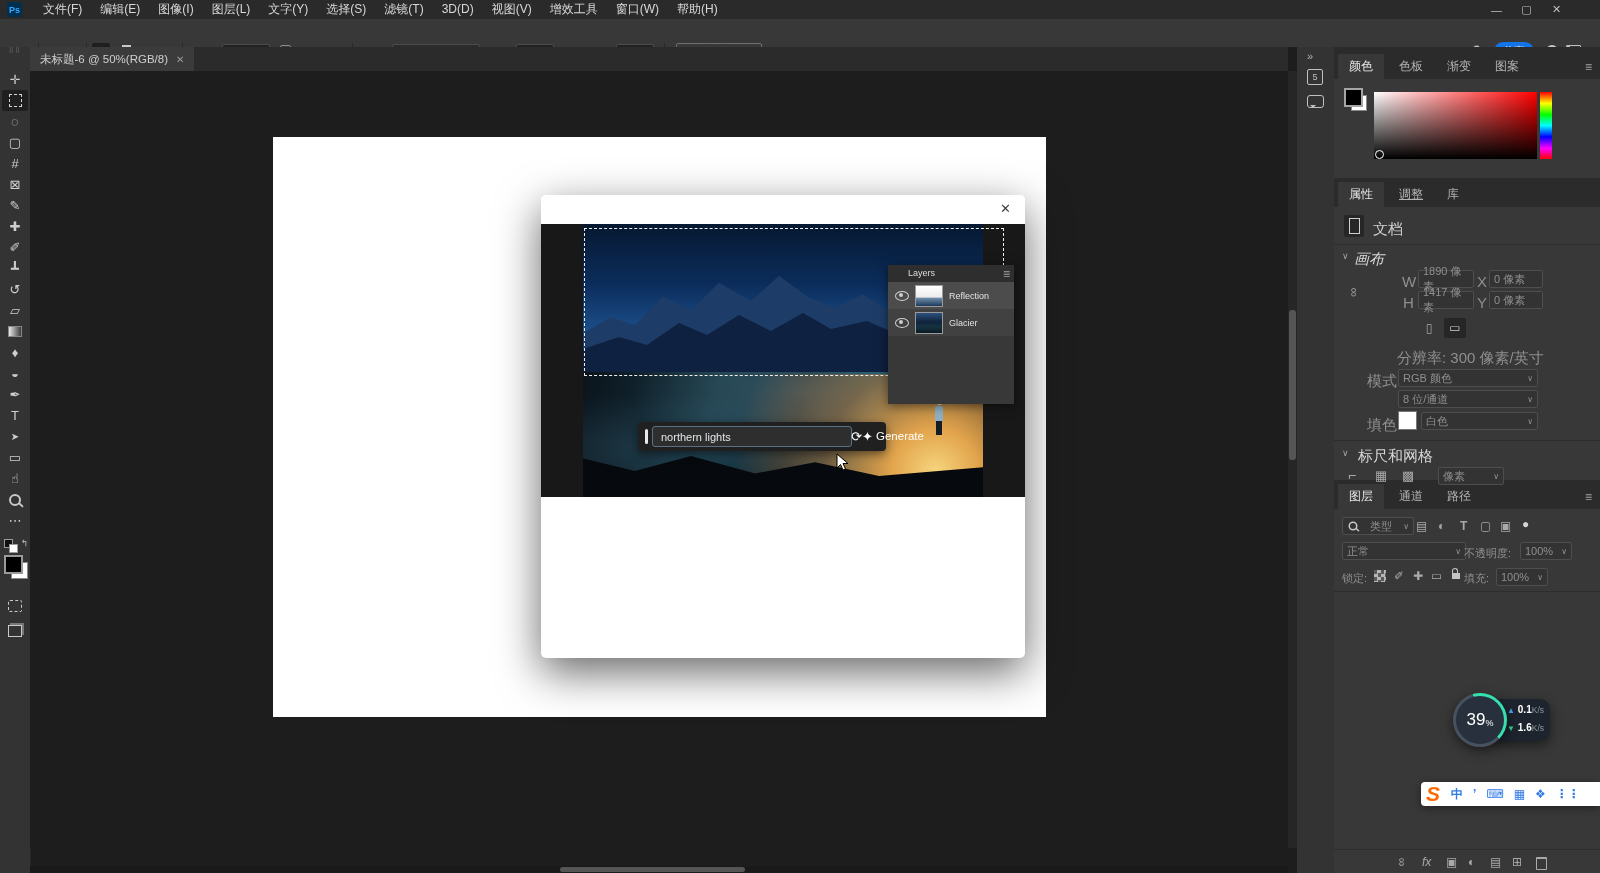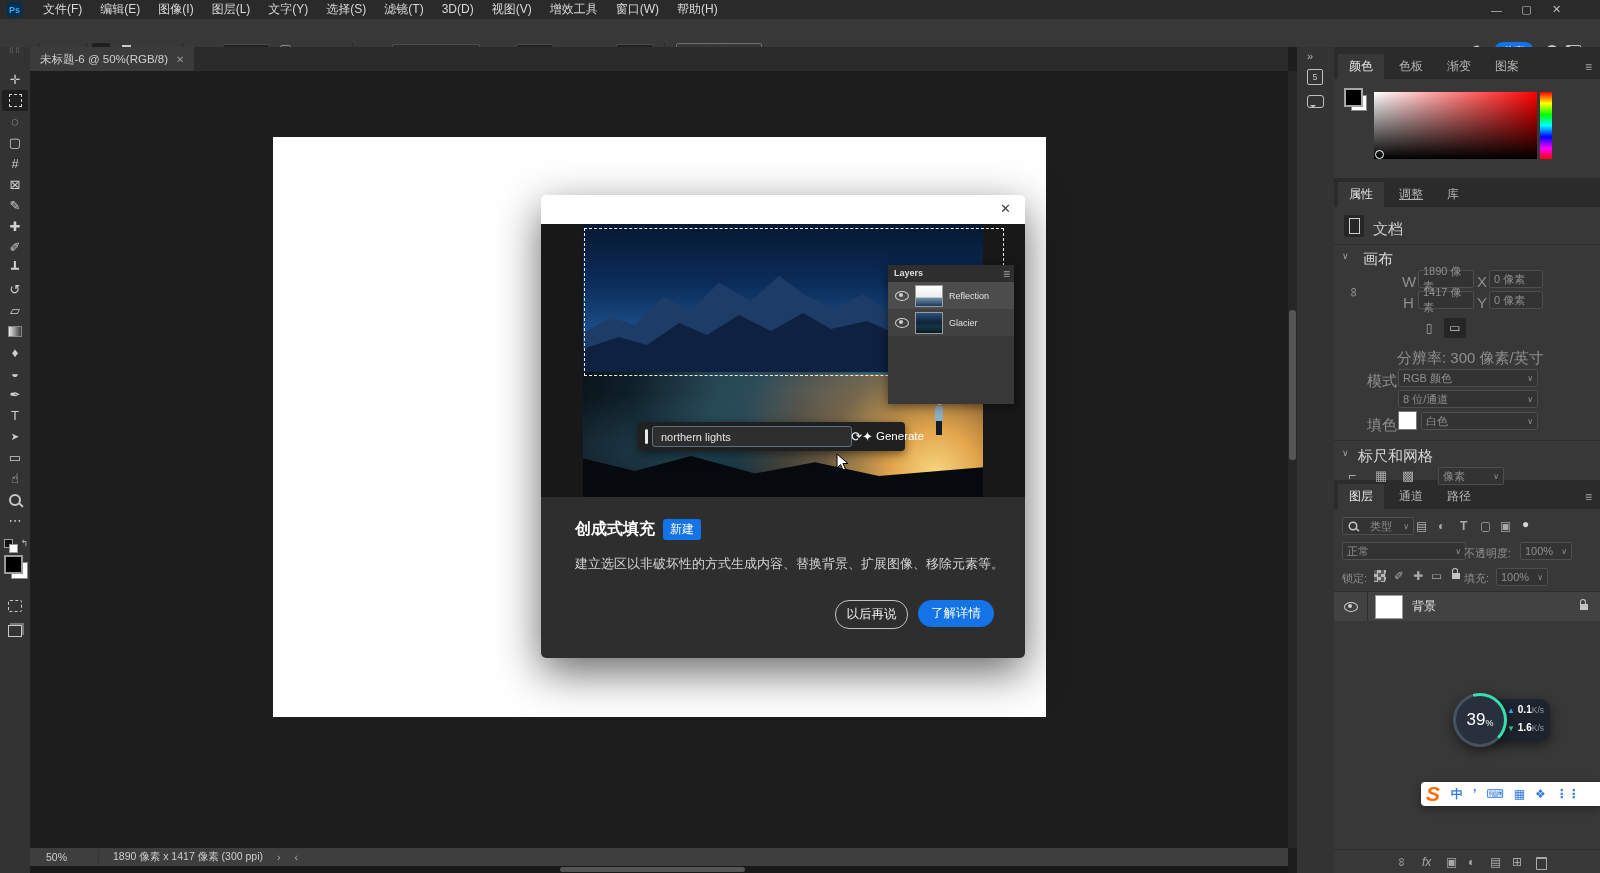--- a/index.html
+++ b/index.html
@@ -57,21 +57,21 @@
     background:radial-gradient(circle at 88% 80%,#f6d67e 0%,#e2a44c 12%,rgba(190,110,40,.5) 30%,transparent 55%);}
   .rocks{position:absolute;left:0;bottom:0;width:100%;height:62px;background:#06090d;
     clip-path:polygon(0 100%,0 38%,13% 58%,27% 34%,43% 62%,58% 44%,74% 66%,100% 52%,100% 100%);}
   .marquee{position:absolute;border:1px dashed #efefef;}
   .minlayers{position:absolute;left:347px;top:41px;width:126px;height:139px;background:#383838;box-shadow:0 2px 10px rgba(0,0,0,.5);font-size:9px;}
   .ml-tab{position:absolute;left:0;top:0;width:100%;height:17px;background:#2e2e2e;}
   .ml-row{position:absolute;left:0;width:100%;height:27px;display:flex;align-items:center;gap:6px;color:#e2e2e2;}
   .eye{display:inline-block;width:12px;height:8px;border:1px solid #cfcfcf;border-radius:50%;position:relative;flex:none;}
   .eye::after{content:"";position:absolute;width:4px;height:4px;border-radius:50%;background:#cfcfcf;left:3px;top:1px;}
   .mlthumb{width:26px;height:20px;border:1px solid #9a9a9a;flex:none;}
-  .genbar{position:absolute;left:97px;top:198px;width:267px;height:29px;background:#202020;border-radius:4px;box-shadow:0 3px 10px rgba(0,0,0,.5);}
+  .genbar{position:absolute;left:97px;top:198px;width:248px;height:29px;background:#202020;border-radius:4px;box-shadow:0 3px 10px rgba(0,0,0,.5);}
   .genin{position:absolute;left:14px;top:4px;width:190px;height:19px;background:#2e2e2e;border:1px solid #5b7085;border-radius:3px;color:#e2e6e9;font-size:11px;padding:0 0 0 8px;outline:none;font-family:inherit;}
   .dlg-body{position:absolute;left:0;top:302px;width:100%;height:161px;background:#2e2e2e;}
   .badge{background:#1473e6;color:#fff;border-radius:3px;font-size:12px;padding:2px 7px;}
   .pill{border-radius:14px;font-size:12.5px;display:flex;align-items:center;justify-content:center;position:absolute;height:27px;}
   
   .dockstrip{left:1297px;top:47px;width:37px;height:826px;background:#333;border-right:1px solid #262626;}
   .panels{left:1334px;top:47px;width:266px;height:826px;background:#2b2b2b;}
   .ptab{position:absolute;height:25px;display:flex;align-items:center;padding:0 11px;font-size:12px;color:#b3b3b3;}
   .ptab.on{background:#383838;color:#e6e6e6;}
   .pcontent{position:absolute;left:0;width:266px;background:#383838;}
@@ -255,26 +255,20 @@
       <span>未标题-6 @ 50%(RGB/8)</span>
       <span style="color:#9a9a9a;font-size:10px;">✕</span>
     </div>
   </div>
   <div class="abs canvas">
     <div class="whitedoc"></div>
   </div>
   <div class="abs vscroll">
       <div class="thumbbar" style="left:1px;top:239px;width:7px;height:150px;"></div>
     </div>
-  <div class="abs statusbar">
-    <span style="margin-left:16px;width:52px;">50%</span>
-    <span style="border-left:1px solid #333;padding-left:14px;">1890 像素 x 1417 像素 (300 ppi)</span>
-    <span style="margin-left:14px;color:#a9a9a9;">›</span>
-    <span style="margin-left:14px;color:#a9a9a9;">‹</span>
-  </div>
   <div class="abs hscroll">
       <div class="thumbbar" style="left:530px;top:1px;width:185px;height:5px;"></div>
     </div>
 
   <div class="abs dialog">
     <div class="dlg-head">
       <span style="position:absolute;right:14px;top:6px;color:#3f3f3f;font-size:13px;">✕</span>
     </div>
     <div class="dlg-media">
       <div class="photo">
@@ -284,21 +278,21 @@
         <div class="icesheen"></div>
         <div class="glow"></div>
         <div class="rocks"></div>
         <div style="position:absolute;left:354px;top:176px;width:5px;height:5px;border-radius:50%;background:#dfe6ec;"></div>
         <div style="position:absolute;left:352px;top:182px;width:8px;height:16px;background:#8fb0c4;border-radius:2px;"></div>
         <div style="position:absolute;left:353px;top:197px;width:6px;height:14px;background:#141c26;"></div>
       </div>
       <div class="marquee" style="left:43px;top:4px;width:418px;height:146px;"></div>
       <div class="minlayers">
         <div class="ml-tab">
-          <span style="position:absolute;left:6px;top:3px;color:#dcdcdc;font-weight:bold;">Layers</span>
+          <span style="position:absolute;left:20px;top:3px;color:#dcdcdc;">Layers</span>
           <span class="menuburger" style="position:absolute;right:4px;top:2px;">≡</span>
         </div>
         <div class="ml-row" style="top:17px;background:#4c4c4c;">
           <span class="eye" style="margin-left:7px;"></span>
           <span class="mlthumb" style="background:linear-gradient(180deg,#fff 0%,#ececec 55%,#6c8aa5 62%,#1d3a5c 100%);"></span>
           <span>Reflection</span>
         </div>
         <div class="ml-row" style="top:44px;background:#414141;">
           <span class="eye" style="margin-left:7px;"></span>
           <span class="mlthumb" style="background:linear-gradient(180deg,#2b517e 0%,#10233c 45%,#14333f 70%,#0a1a24 100%);"></span>
@@ -307,27 +301,20 @@
       </div>
       <div class="genbar">
         <span style="position:absolute;left:7px;top:7px;width:3px;height:15px;background:#e9e9e9;border-radius:2px;"></span>
         <input class="genin" value="northern lights" style="">
         <span style="position:absolute;left:213px;top:7px;color:#fff;font-size:13px;">⟳✦</span>
         <span style="position:absolute;left:238px;top:8px;color:#fff;font-size:11.5px;">Generate</span>
       </div>
       <svg class="abs cursor" style="left:295px;top:229px;" width="13" height="19" viewBox="0 0 13 19">
         <polygon points="1,1 1,15 4.5,11.5 7,17 9.5,16 7,10.5 12,10.5" fill="#fff" stroke="#000" stroke-width="1"></polygon>
       </svg>
-    </div>
-    <div class="dlg-body">
-      <span style="position:absolute;left:34px;top:22px;font-size:16px;font-weight:bold;color:#fff;">创成式填充</span>
-      <span class="badge" style="position:absolute;left:122px;top:22px;">新建</span>
-      <span style="position:absolute;left:34px;top:58px;font-size:13px;color:#d4d4d4;">建立选区以非破坏性的方式生成内容、替换背景、扩展图像、移除元素等。</span>
-      <div class="pill" style="left:294px;top:103px;width:71px;border:1px solid #c2c2c2;color:#f0f0f0;">以后再说</div>
-      <div class="pill" style="left:377px;top:103px;width:76px;background:#1473e6;color:#fff;">了解详情</div>
     </div>
   </div>
 
   <div class="abs dockstrip">
     <span style="position:absolute;left:10px;top:3px;color:#b5b5b5;font-size:11px;">»</span>
     <span style="position:absolute;left:10px;top:22px;width:14px;height:14px;border:1.5px solid #c0c0c0;border-radius:2px;color:#c0c0c0;font-size:9px;text-align:center;line-height:14px;">5</span>
     <span class="bubble" style="position:absolute;left:10px;top:48px;"></span>
   </div>
 
   <div class="abs panels">
@@ -347,21 +334,21 @@
 
     <div class="ptab on" style="left:4px;top:135px;">属性</div>
     <div class="ptab" style="left:54px;top:135px;text-decoration:underline;">调整</div>
     <div class="ptab" style="left:102px;top:135px;">库</div>
     <div class="pcontent" style="top:160px;height:273px;">
       <span style="position:absolute;left:10px;top:8px;width:20px;height:22px;background:#262626;border-radius:2px;"></span>
       <span style="position:absolute;left:15px;top:11px;width:9px;height:14px;border:1.5px solid #cfcfcf;"></span>
       <span class="plabel" style="left:39px;top:13px;color:#cfcfcf;">文档</span>
       <div style="position:absolute;left:0;top:37px;width:100%;height:1px;background:#2d2d2d;"></div>
       <span class="abs" style="left:8px;top:44px;font-size:9px;color:#a5a5a5;">∨</span>
-      <span class="plabel" style="left:29px;top:43px;color:#d8d8d8;">画布</span>
+      <span class="plabel" style="left:20px;top:43px;color:#d8d8d8;font-style:italic;">画布</span>
       <span class="abs" style="left:16px;top:78px;color:#9a9a9a;transform:rotate(90deg);font-size:13px;">∞</span>
       <span class="plabel gray" style="left:68px;top:66px;">W</span>
       <div class="pfield" style="left:84px;top:63px;width:46px;">1890 像素</div>
       <span class="plabel gray" style="left:143px;top:66px;">X</span>
       <div class="pfield" style="left:155px;top:63px;width:44px;">0 像素</div>
       <span class="plabel gray" style="left:69px;top:87px;">H</span>
       <div class="pfield" style="left:84px;top:84px;width:46px;">1417 像素</div>
       <span class="plabel gray" style="left:143px;top:87px;">Y</span>
       <div class="pfield" style="left:155px;top:84px;width:44px;">0 像素</div>
       <span class="abs" style="left:85px;top:111px;width:20px;height:20px;text-align:center;line-height:20px;color:#a5a5a5;">▯</span>
@@ -424,27 +411,20 @@
       <span class="ic" style="left:60px;top:60px;">✐</span>
       <span class="ic" style="left:79px;top:60px;">✚</span>
       <span class="ic" style="left:97px;top:60px;">▭</span>
       <span class="lockicon" style="position:absolute;left:118px;top:64px;"></span>
       <span class="plabel gray" style="left:130px;top:62px;font-size:11px;">填充:</span>
       <div class="pfield" style="left:162px;top:59px;width:42px;justify-content:space-between;">
           <span>100%</span>
           <span style="font-size:8px;">∨</span>
         </div>
       <div style="position:absolute;left:0;top:82px;width:100%;height:1px;background:#2d2d2d;"></div>
-      <div style="position:absolute;left:0;top:83px;width:100%;height:29px;background:#424242;display:flex;align-items:center;">
-        <span class="eye" style="margin-left:10px;"></span>
-        <span style="width:1px;height:29px;background:#2d2d2d;margin-left:9px;"></span>
-        <span style="width:26px;height:22px;background:#fff;border:1px solid #999;margin-left:7px;"></span>
-        <span style="margin-left:9px;color:#e0e0e0;">背景</span>
-        <span class="lockicon" style="margin-left:auto;margin-right:12px;"></span>
-      </div>
       <div style="position:absolute;left:0;top:340px;width:100%;height:24px;background:#383838;border-top:1px solid #2c2c2c;">
         <span class="ic" style="left:64px;top:5px;transform:rotate(90deg);">∞</span>
         <span class="ic" style="left:88px;top:5px;font-style:italic;">fx</span>
         <span class="ic" style="left:112px;top:5px;">▣</span>
         <span class="ic" style="left:134px;top:5px;">◐</span>
         <span class="ic" style="left:156px;top:5px;">▤</span>
         <span class="ic" style="left:178px;top:5px;">⊞</span>
         <span class="trash" style="position:absolute;left:202px;top:7px;"></span>
       </div>
     </div>

